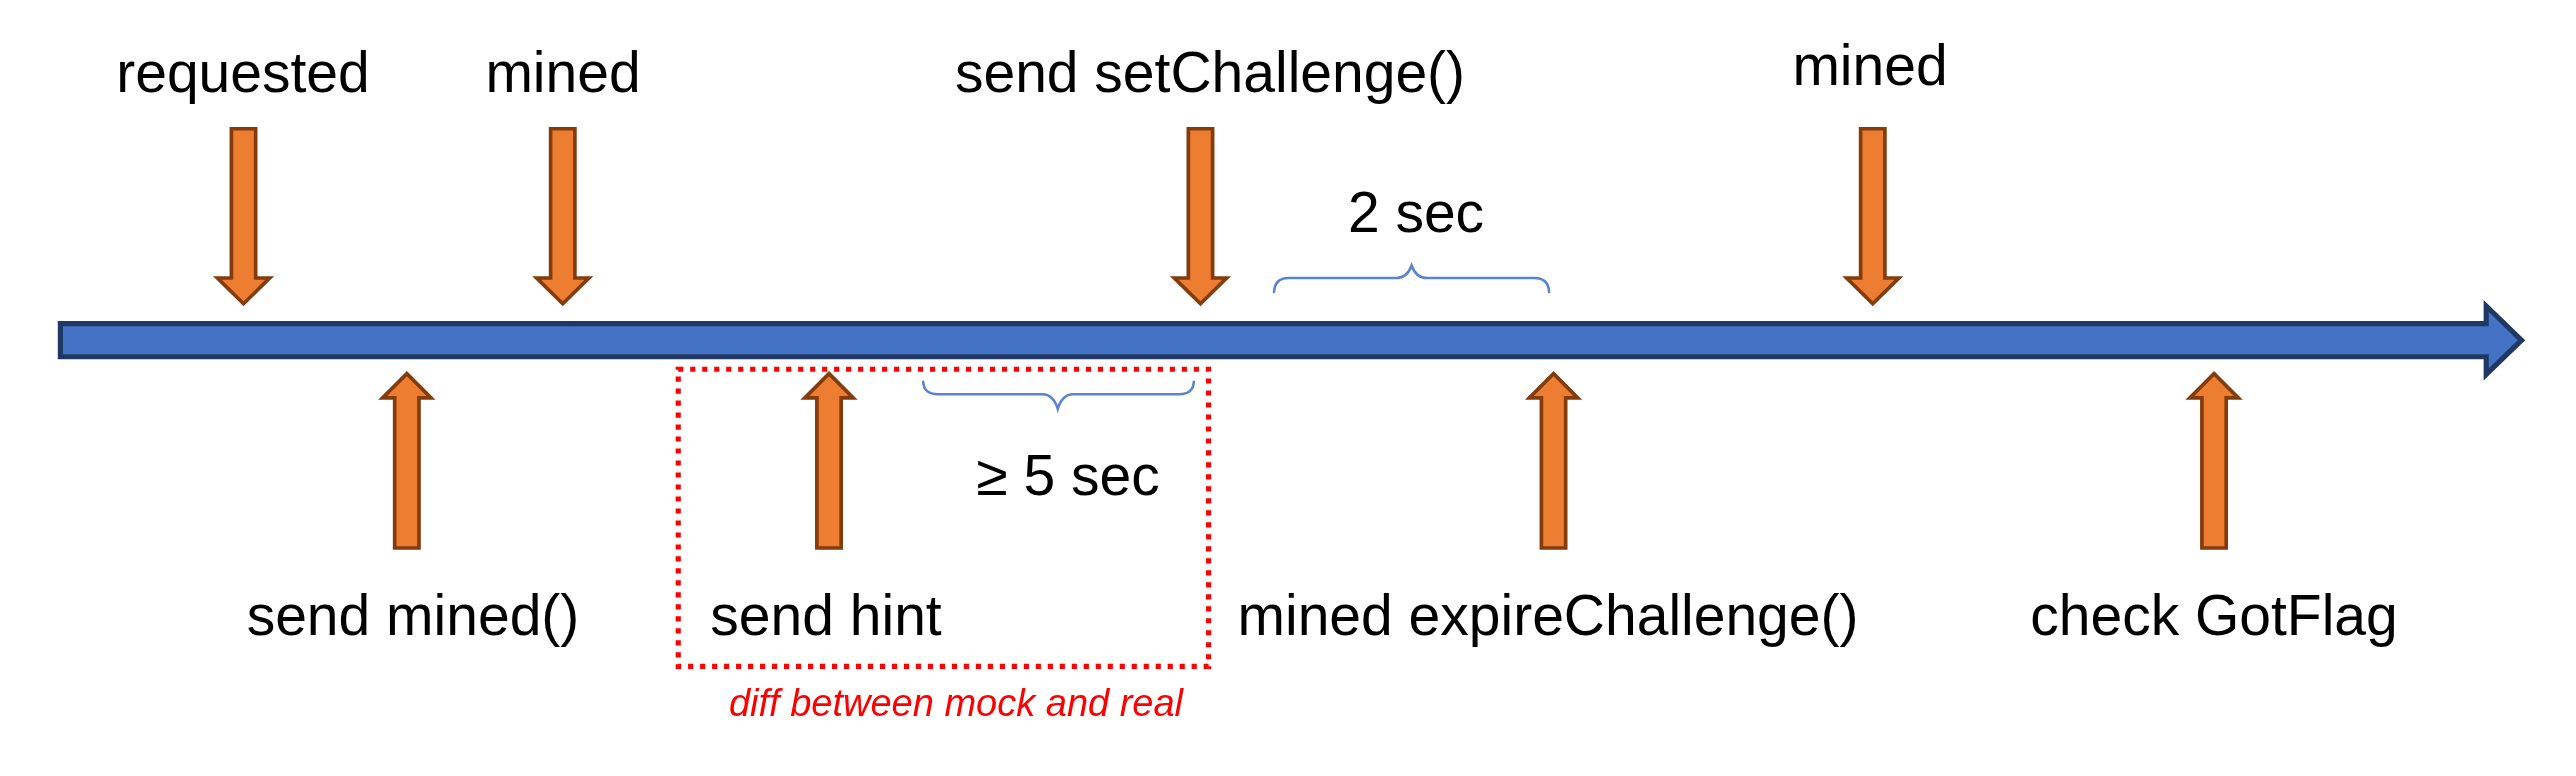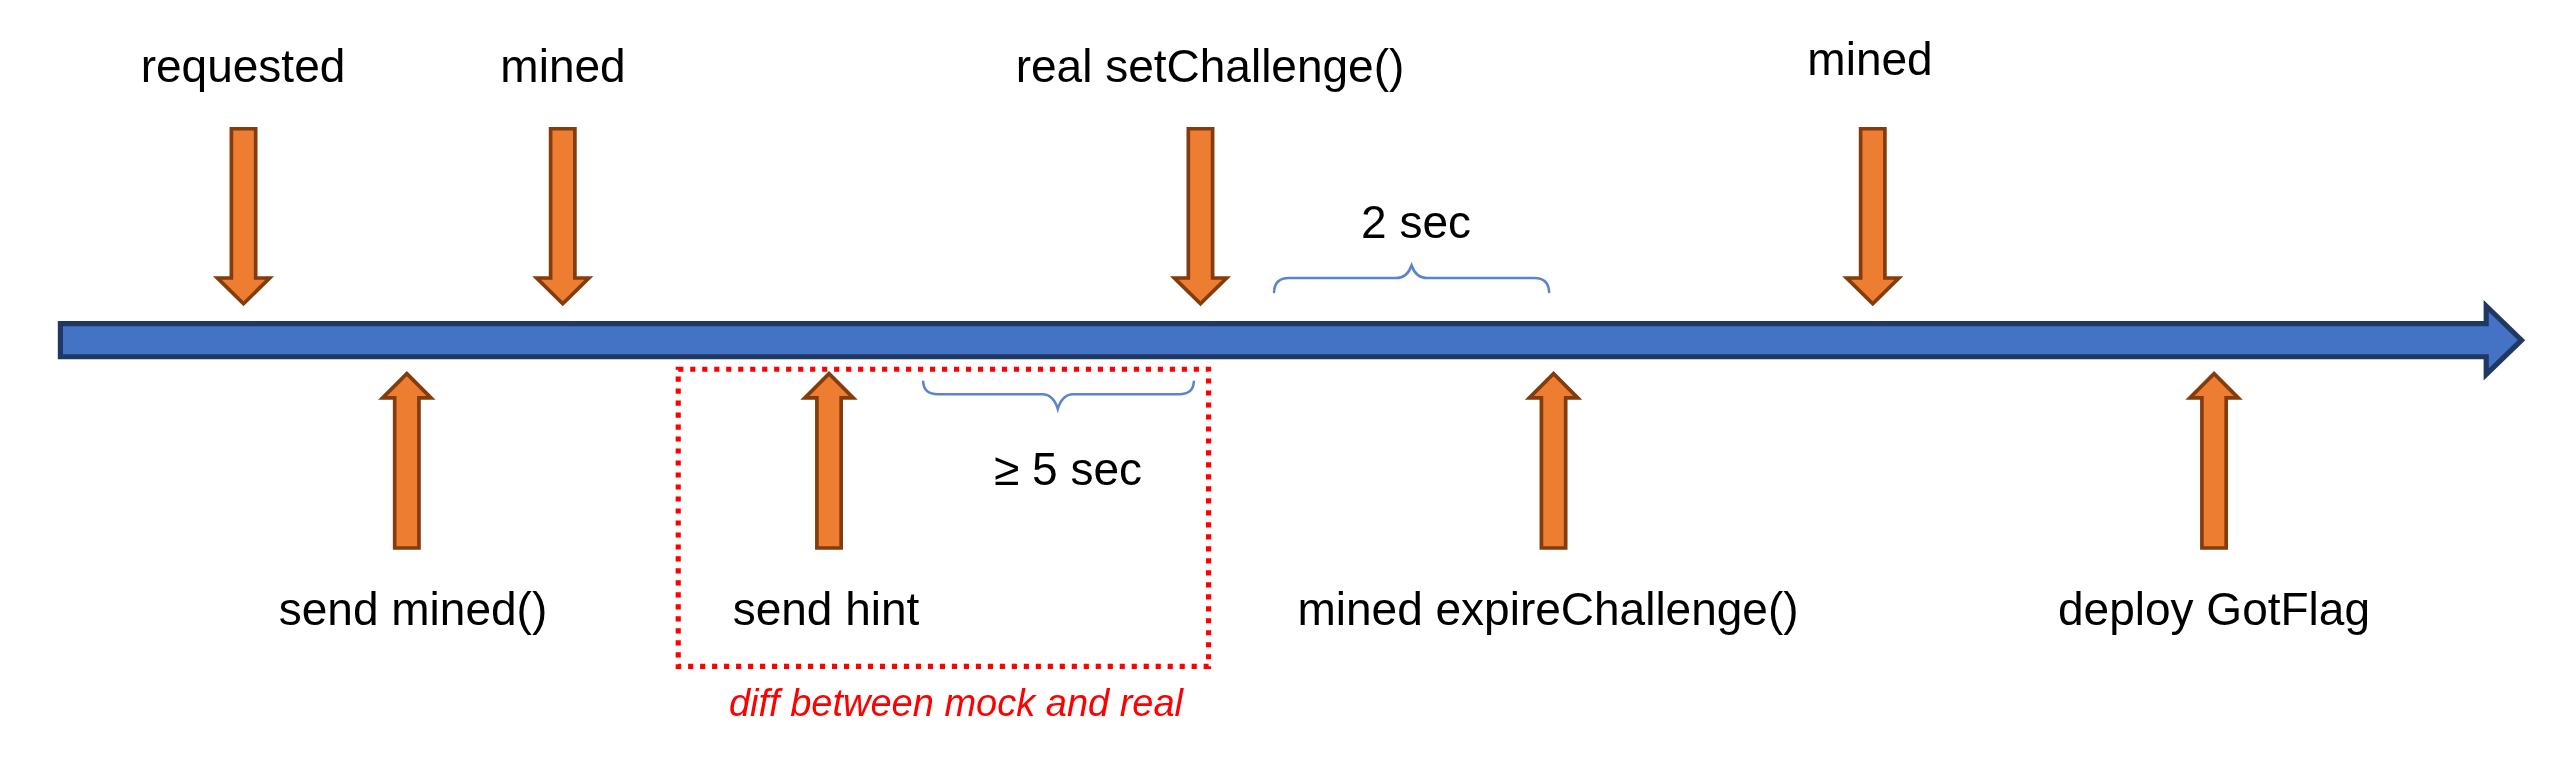--- a/index.html
+++ b/index.html
@@ -23,21 +23,21 @@
   #shapes{position:absolute;left:0;top:0;width:2576px;height:776px;}
   .timeline-shape{fill:var(--timeline-fill);stroke:var(--timeline-border);stroke-width:7;stroke-linejoin:miter;}
   .orange-arrow{fill:var(--arrow-fill);stroke:var(--arrow-border);stroke-width:5;stroke-linejoin:miter;}
   .brace{fill:none;stroke:var(--brace);stroke-width:3.5;stroke-linecap:round;}
   .highlight-rect{fill:none;stroke:var(--highlight);stroke-width:7;stroke-dasharray:7 9.3;}
   .lbl{
     position:absolute;
     transform:translateX(-50%);
     white-space:nowrap;
     color:var(--text);
-    font-size:46px;
+    font-size:57px;
     line-height:1.1;
   }
   .lbl-note{
     font-size:38px;
     font-style:italic;
     color:var(--highlight);
   }
 </style>
 </head>
 <body>
@@ -60,27 +60,27 @@
 
     <rect class="highlight-rect" x="922" y="502" width="721" height="404"></rect>
 
     <path class="brace" d="M 1732 397 Q 1733 378 1752 378 L 1898 378 Q 1913 378 1919 361 Q 1925 378 1940 378 L 2086 378 Q 2105 378 2106 397"></path>
 
     <path class="brace" d="M 1255 519 Q 1256 536 1275 536 L 1417 536 Q 1432 536 1438 556 Q 1444 536 1459 536 L 1603 536 Q 1622 536 1623 519"></path>
   </svg>
 
   <div class="lbl" style="left:243px;top:41px;">requested</div>
   <div class="lbl" style="left:563px;top:41px;">mined</div>
-  <div class="lbl" style="left:1210px;top:41px;">real setChallenge()</div>
+  <div class="lbl" style="left:1210px;top:41px;">send setChallenge()</div>
   <div class="lbl" style="left:1870px;top:34px;">mined</div>
 
-  <div class="lbl" style="left:1416px;top:181px;margin-top:16px;">2 sec</div>
+  <div class="lbl" style="left:1416px;top:181px;">2 sec</div>
   <div class="lbl" style="left:1068px;top:444px;">≥ 5 sec</div>
 
   <div class="lbl" style="left:413px;top:584px;">send mined()</div>
   <div class="lbl" style="left:826px;top:584px;">send hint</div>
   <div class="lbl" style="left:1548px;top:584px;">mined expireChallenge()</div>
-  <div class="lbl" style="left:2214px;top:584px;">deploy GotFlag</div>
+  <div class="lbl" style="left:2214px;top:584px;">check GotFlag</div>
 
   <div class="lbl lbl-note" style="left:956px;top:683px;">diff between mock and real</div>
 
 </div>
 
 
 </body></html>

